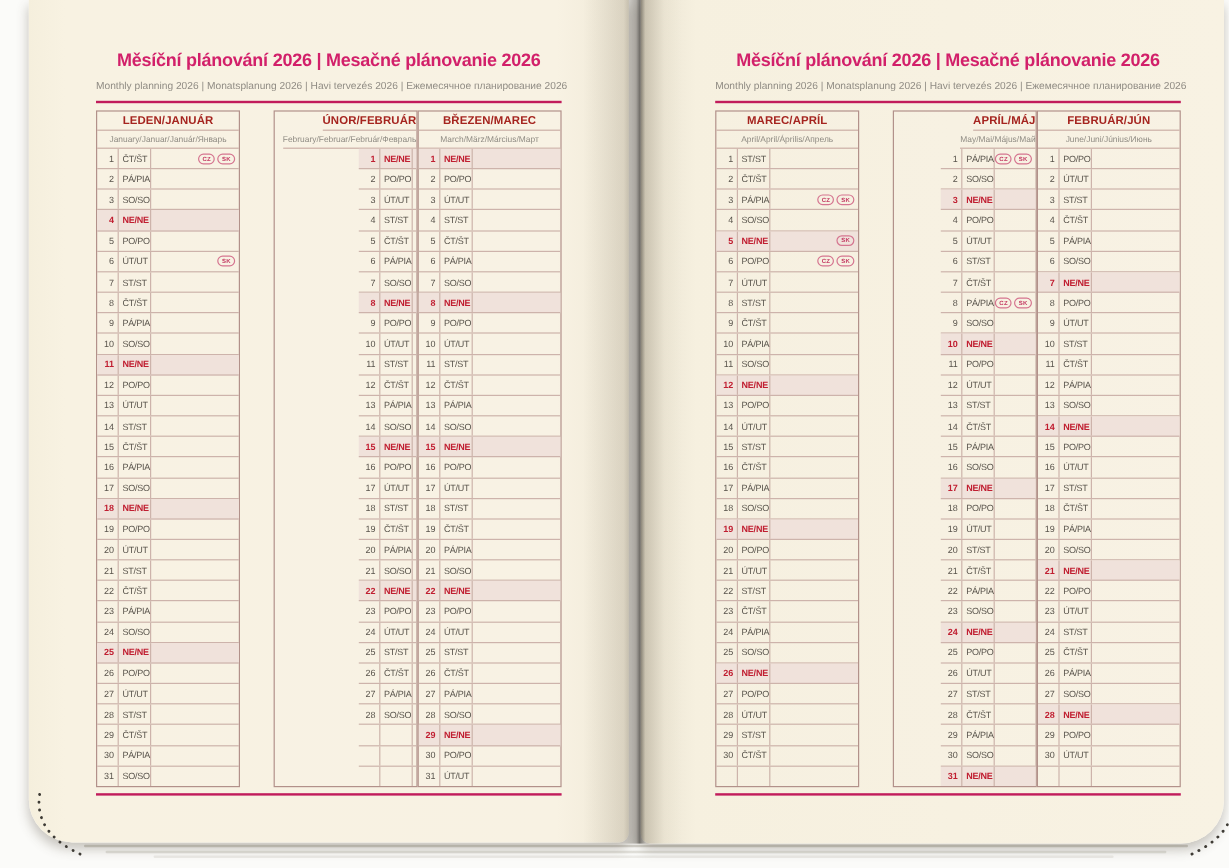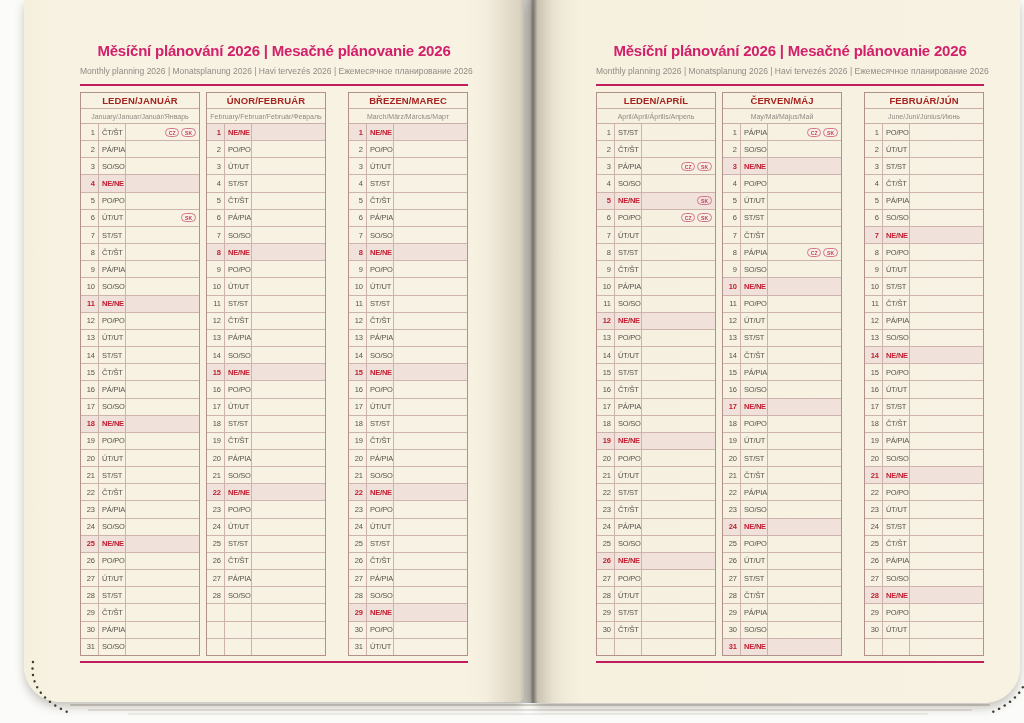--- a/index.html
+++ b/index.html
@@ -59,21 +59,21 @@
   .rule        { position: absolute; top: 84px;  left: 0; width: 100%; height: 2px; background: #c11c5b; }
   .bottom-rule { position: absolute; top: 661px; left: 0; width: 100%; height: 2px; background: #c11c5b; }
 
   
   .month {
     position: absolute; top: 92px; width: 120px; height: 564px;
     border: 1px solid #b2918a;
     display: flex; flex-direction: column;
     background: rgba(255,255,255,0.06);
   }
-  .slot-0 { left: 0; } .slot-1 { left: 126px; } .slot-2 { left: 268px; justify-content: space-between; }
+  .slot-0 { left: 0; } .slot-1 { left: 148px; align-items: flex-end; } .slot-2 { left: 268px; justify-content: space-between; }
   .month-name {
     flex: 0 0 16px; display: flex; align-items: center; justify-content: center;
     color: #a5241f; font-weight: 700; font-size: 9.5px; letter-spacing: 0.1px;
     border-bottom: 1px solid #cbaea6; white-space: nowrap;
   }
   .month-langs {
     flex: 0 0 15px; display: flex; align-items: center; justify-content: center;
     color: #8f8b83; font-size: 7px; border-bottom: 1px solid #cbaea6; white-space: nowrap;
   }
   .rows { flex: 1 1 auto; display: flex; flex-direction: column; }
@@ -602,21 +602,21 @@
         </div>
       </div>
     <div class="bottom-rule"></div>
   </div>
 
   <div class="content content-right">
     <div class="page-title">Měsíční plánování 2026 | Mesačné plánovanie 2026</div>
     <div class="page-subtitle">Monthly planning 2026 | Monatsplanung 2026 | Havi tervezés 2026 | Ежемесячное планирование 2026</div>
     <div class="rule"></div>
     <div class="month slot-0">
-        <div class="month-name">LEDEN/APRÍL</div>
+        <div class="month-name">MAREC/APRÍL</div>
         <div class="month-langs">April/April/Április/Апрель</div>
         <div class="rows">
           <div class="row">
             <div class="cell num">1</div>
             <div class="cell day">ST/ST</div>
             <div class="cell notes"></div>
           </div>
           <div class="row">
             <div class="cell num">2</div>
             <div class="cell day">ČT/ŠT</div>
@@ -771,21 +771,21 @@
             <div class="cell notes"></div>
           </div>
           <div class="row">
             <div class="cell num"></div>
             <div class="cell day"></div>
             <div class="cell notes"></div>
           </div>
         </div>
       </div>
     <div class="month slot-1">
-        <div class="month-name">ČERVEN/MÁJ</div>
+        <div class="month-name">APRÍL/MÁJ</div>
         <div class="month-langs">May/Mai/Május/Май</div>
         <div class="rows">
           <div class="row">
             <div class="cell num">1</div>
             <div class="cell day">PÁ/PIA</div>
             <div class="cell notes">
               <span class="badge">CZ</span>
               <span class="badge">SK</span>
             </div>
           </div>

